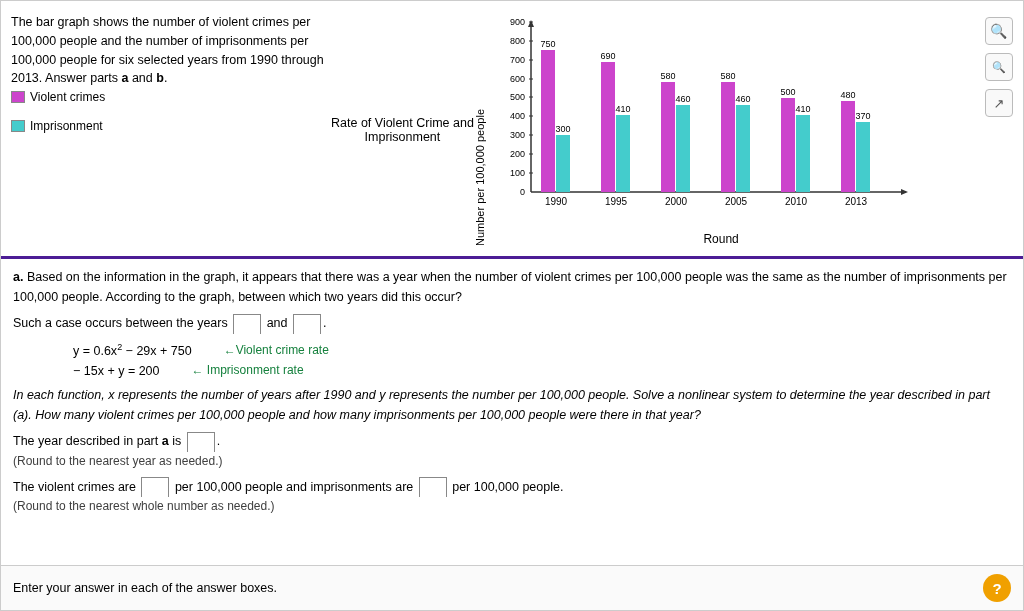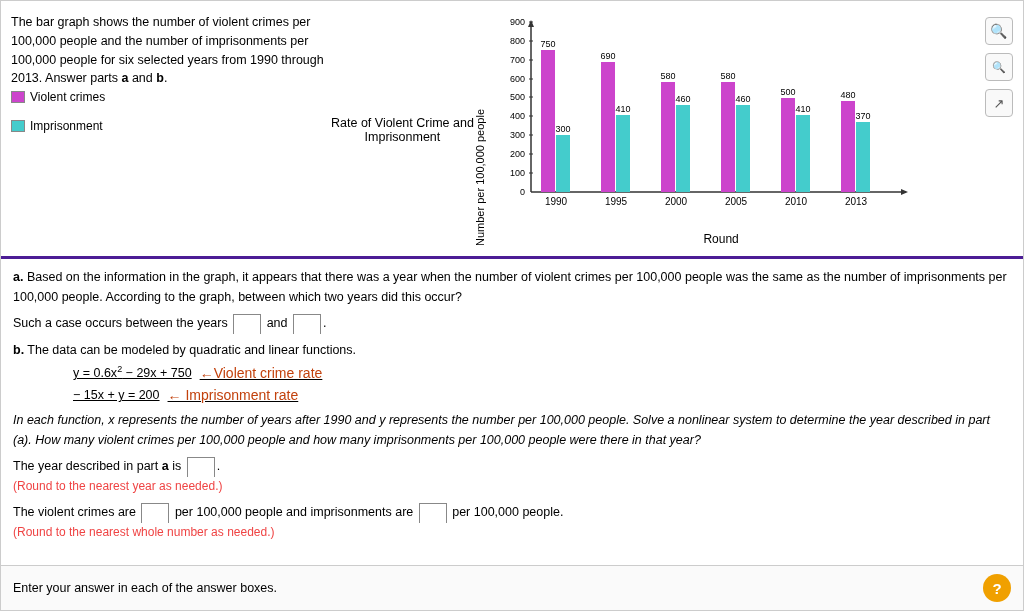--- a/index.html
+++ b/index.html
@@ -124,34 +124,33 @@
     .answer-input input {
       width: 100%;
       height: 100%;
       border: none;
       outline: none;
       text-align: center;
       font-size: 12px;
       padding: 0;
     }
     .orange-hint {
-      color: #ef4444;
+      color: #404040;
       font-size: 12px;
     }
     .math-line {
       margin-left: 40px;
       display: flex;
       align-items: center;
-      gap: 8px;
-      font-size: 12.5px;
-      text-decoration: underline;
+      gap: 32px;
+      font-size: 12.5px;
     }
     .arrow-label {
-      font-size: 14px;
-      color: #c2410c;
+      font-size: 12px;
+      color: #15803d;
     }
     .footer {
       border-top: 1px solid #ccc;
       padding: 8px 12px;
       font-size: 12.5px;
       display: flex;
       align-items: center;
       justify-content: space-between;
       background: #fafafa;
     }
@@ -286,21 +285,20 @@
       </p>
       <p style="margin-top:6px;">
         Such a case occurs between the years
         <span class="answer-input"><input type="text" style=""></span>
         and
         <span class="answer-input"><input type="text" style=""></span>.
       </p>
     </div>
 
     <div class="part-b">
-      <p><b>b.</b> The data can be modeled by quadratic and linear functions.</p>
       <div style="margin-left:20px; margin-top:2px;">
         <div class="math-line">
           <span>y = 0.6x<sup>2</sup> − 29x + 750</span>
           <span class="arrow-label">←Violent crime rate</span>
         </div>
         <div class="math-line">
           <span>− 15x + y = 200</span>
           <span class="arrow-label">← Imprisonment rate</span>
         </div>
       </div>

